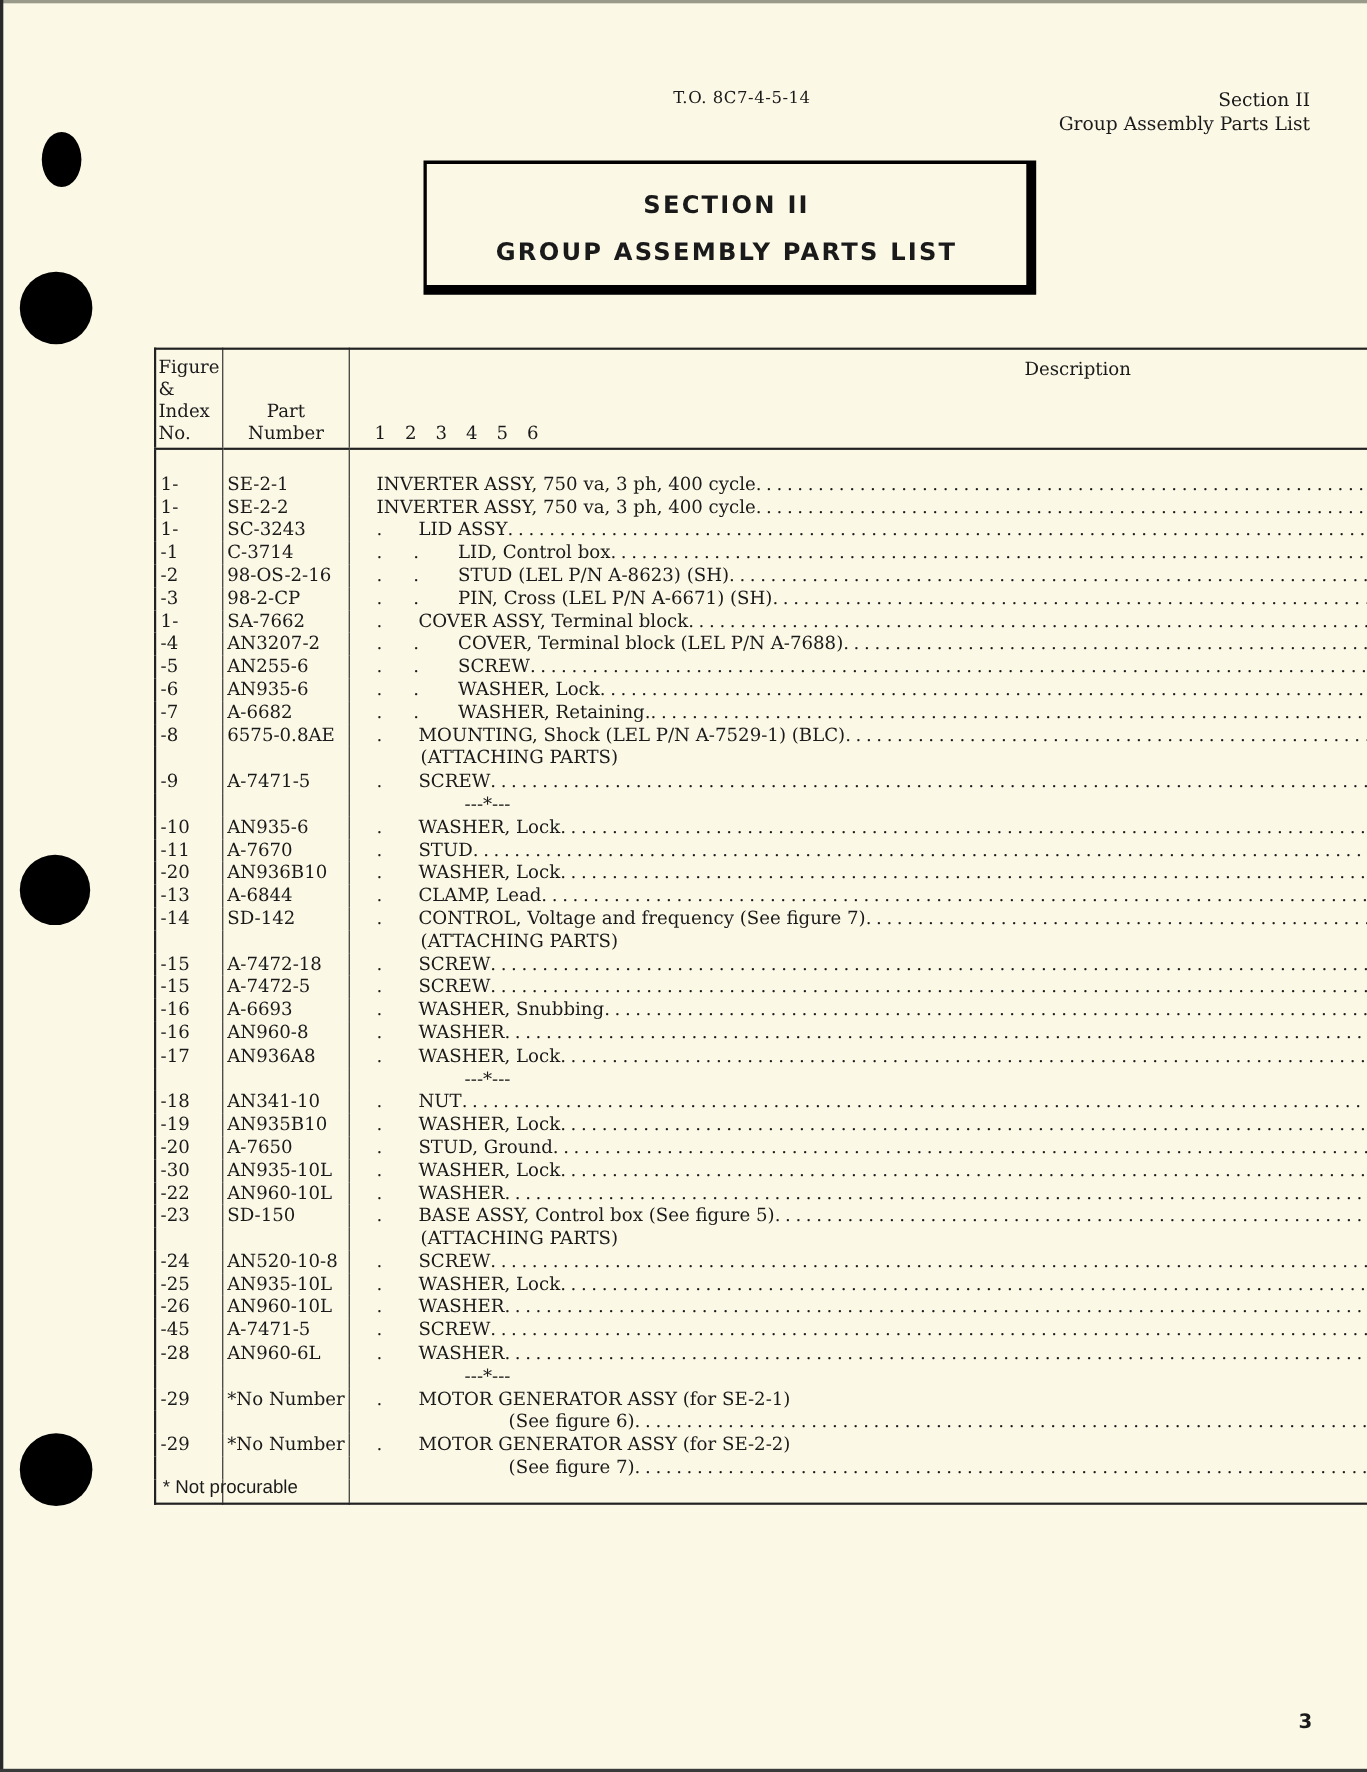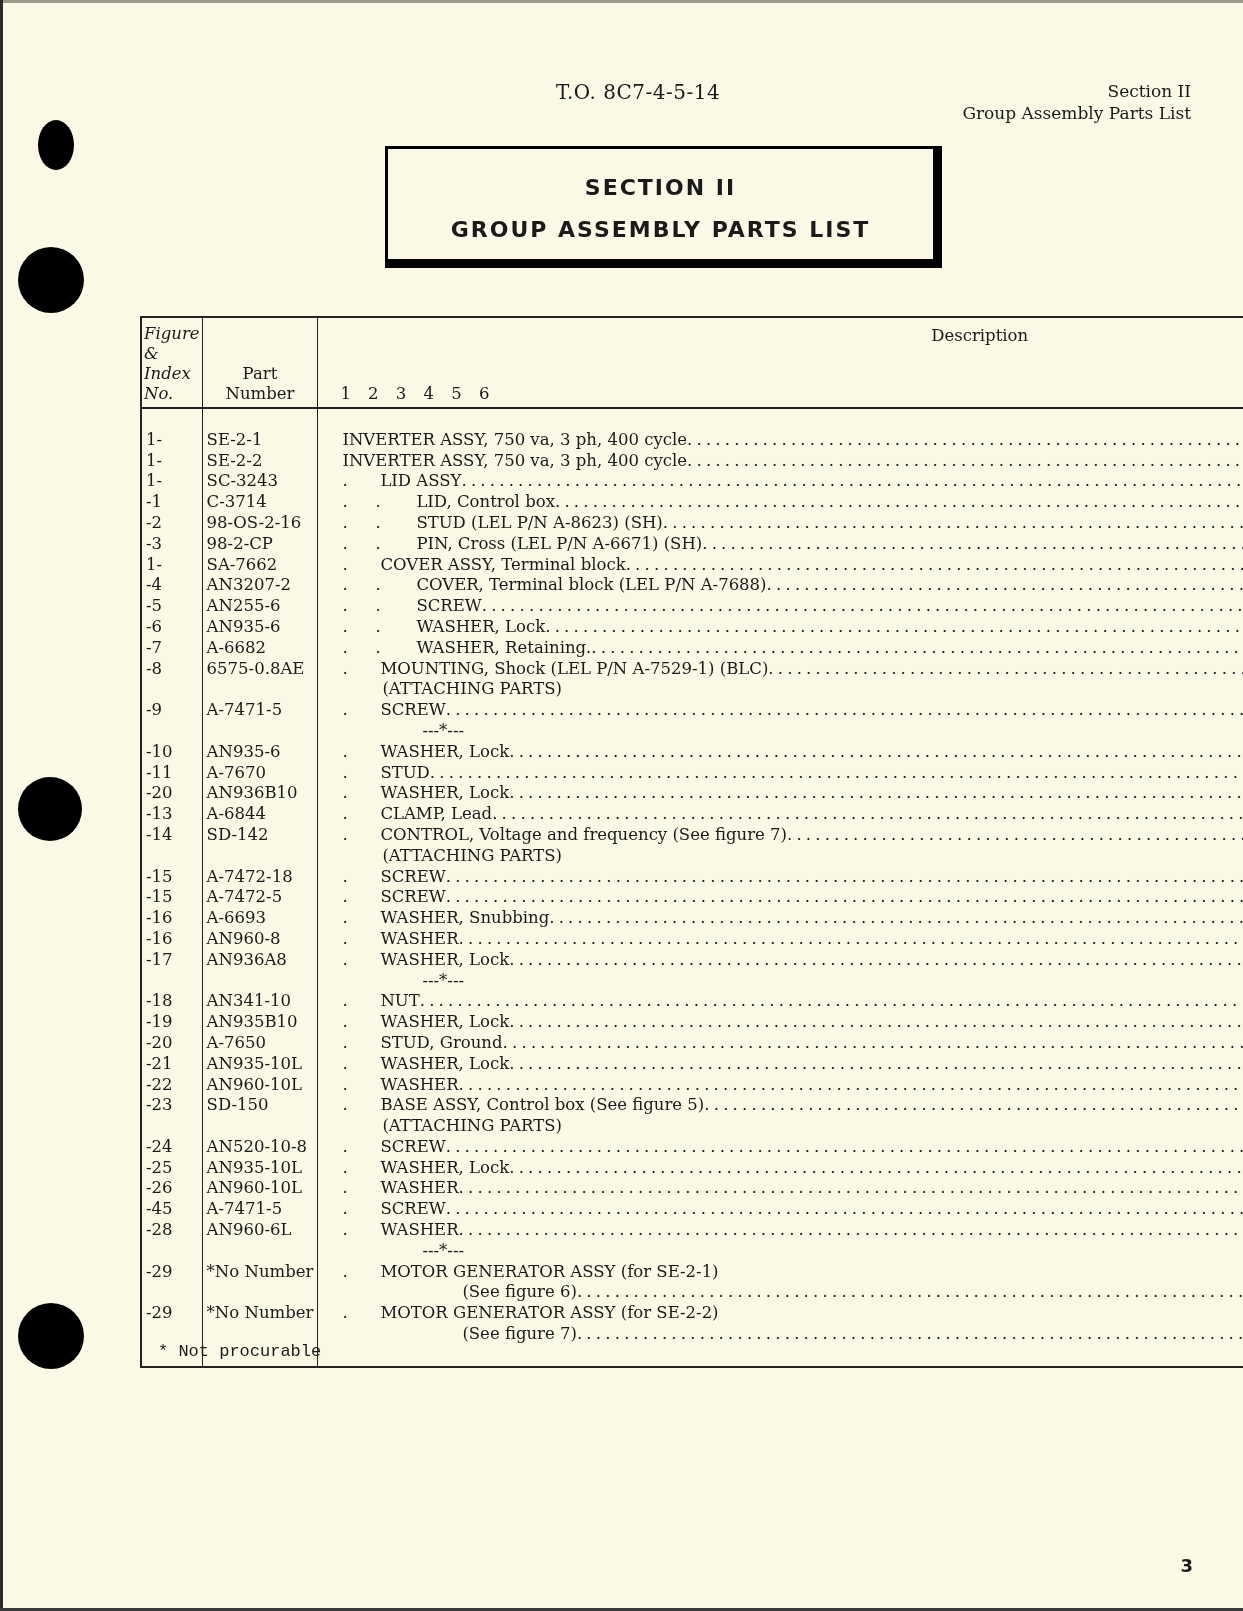--- a/index.html
+++ b/index.html
@@ -6,21 +6,21 @@
     body {
       width: 1243px; height: 1611px; position: relative; overflow: hidden;
       background: #fbf8e6;
       font-family: "DejaVu Serif", "Liberation Serif", serif;
       color: #1a1a1a;
     }
     .page-edge-top { position: absolute; left: 0; top: 0; width: 1243px; height: 3px; background: #9a9a8a; }
     .page-edge-left { position: absolute; left: 0; top: 0; width: 3px; height: 1611px; background: #2a2a2a; }
     .page-edge-bottom { position: absolute; left: 0; bottom: 0; width: 1243px; height: 3px; background: #3a3a3a; }
     .punch { position: absolute; background: #000; border-radius: 50%; }
-    .hdr-left { position: absolute; left: 556px; top: 80px; font-size: 20px; letter-spacing: 0.5px; }
+    .hdr-left { position: absolute; left: 612px; top: 80px; font-size: 15px; letter-spacing: 0.5px; }
     .hdr-right { position: absolute; right: 52px; top: 80px; font-size: 17px; text-align: right; line-height: 22px; }
     .title-box {
       position: absolute; left: 385px; top: 146px; width: 545px; height: 110px;
       border: 3px solid #000; border-right-width: 9px; border-bottom-width: 9px;
       background: #fbf8e6; text-align: center;
       font-family: "DejaVu Sans", "Liberation Sans", sans-serif; font-weight: bold;
       font-size: 22px; letter-spacing: 2px;
     }
     .title-box .l1 { position: absolute; left: 0; right: 0; top: 26px; }
     .title-box .l2 { position: absolute; left: 0; right: 0; top: 68px; }
@@ -33,35 +33,35 @@
       font-weight: normal; vertical-align: bottom; padding: 6px 2px 3px 2px;
       border-left: 1.5px solid #222; border-bottom: 2px solid #222;
       line-height: 20px; height: 46px;
     }
     table.parts th:first-child { border-left: none; text-align: left; padding-left: 2px; }
     table.parts td {
       border-left: 1.5px solid #222; padding: 0 4px; height: 20.8px; line-height: 20.8px;
       white-space: nowrap; vertical-align: top;
     }
     table.parts td:first-child { border-left: none; }
-    .col-idx { width: 88px; font-style: italic; }
+    .col-idx { width: 88px; }
     .col-pn { width: 182px; }
     .col-desc { width: 560px; }
     .desc-hdr { position: relative; text-align: left; }
     .desc-hdr .dtitle { position: absolute; top: 8px; left: 0; right: 0; text-align: center; }
     .desc-hdr .levels { word-spacing: 12px; padding-left: 20px; }
     td.idx { padding-left: 30px; }
     td.pn { padding-left: 40px; }
     td.desc { position: relative; overflow: hidden; }
     .dots-wrap { display: flex; overflow: hidden; }
     .dots-wrap .txt { flex: 0 0 auto; }
     .dots-wrap .lead { flex: 1 1 auto; overflow: hidden; letter-spacing: 4.2px; }
     .spacer-row td { height: 14px; }
     .bottom-row td { height: 14px; }
-    .footnote { position: absolute; left: 158px; top: 1342px; font-size: 17px; font-family: Liberation Mono, monospace; text-align: center; }
+    .footnote { position: absolute; left: 148px; top: 1342px; font-size: 17px; font-family: Liberation Sans, sans-serif; text-align: center; }
     .page-num { position: absolute; right: 50px; top: 1555px; font-size: 18px; font-weight: bold; font-family: "DejaVu Sans", "Liberation Sans", sans-serif; }
   </style>
 </head>
 <body>
 
 <div class="page-edge-top"></div>
 <div class="page-edge-left"></div>
 <div class="page-edge-bottom"></div>
 
 <div class="punch" style="left:38px; top:120px; width:36px; height:50px;"></div>
@@ -418,21 +418,21 @@
         <td class="pn">A-7650</td>
         <td class="desc">
           <span style="position: absolute; left: 24px; letter-spacing: 28px;">.</span>
           <div class="dots-wrap" style="padding-left: 58px;">
             <span class="txt">STUD, Ground</span>
             <span class="lead"> ..........................................................................................</span>
           </div>
         </td>
       </tr>
       <tr>
-        <td class="idx">-21</td>
+        <td class="idx">-30</td>
         <td class="pn">AN935-10L</td>
         <td class="desc">
           <span style="position: absolute; left: 24px; letter-spacing: 28px;">.</span>
           <div class="dots-wrap" style="padding-left: 58px;">
             <span class="txt">WASHER, Lock</span>
             <span class="lead"> ..........................................................................................</span>
           </div>
         </td>
       </tr>
       <tr>

